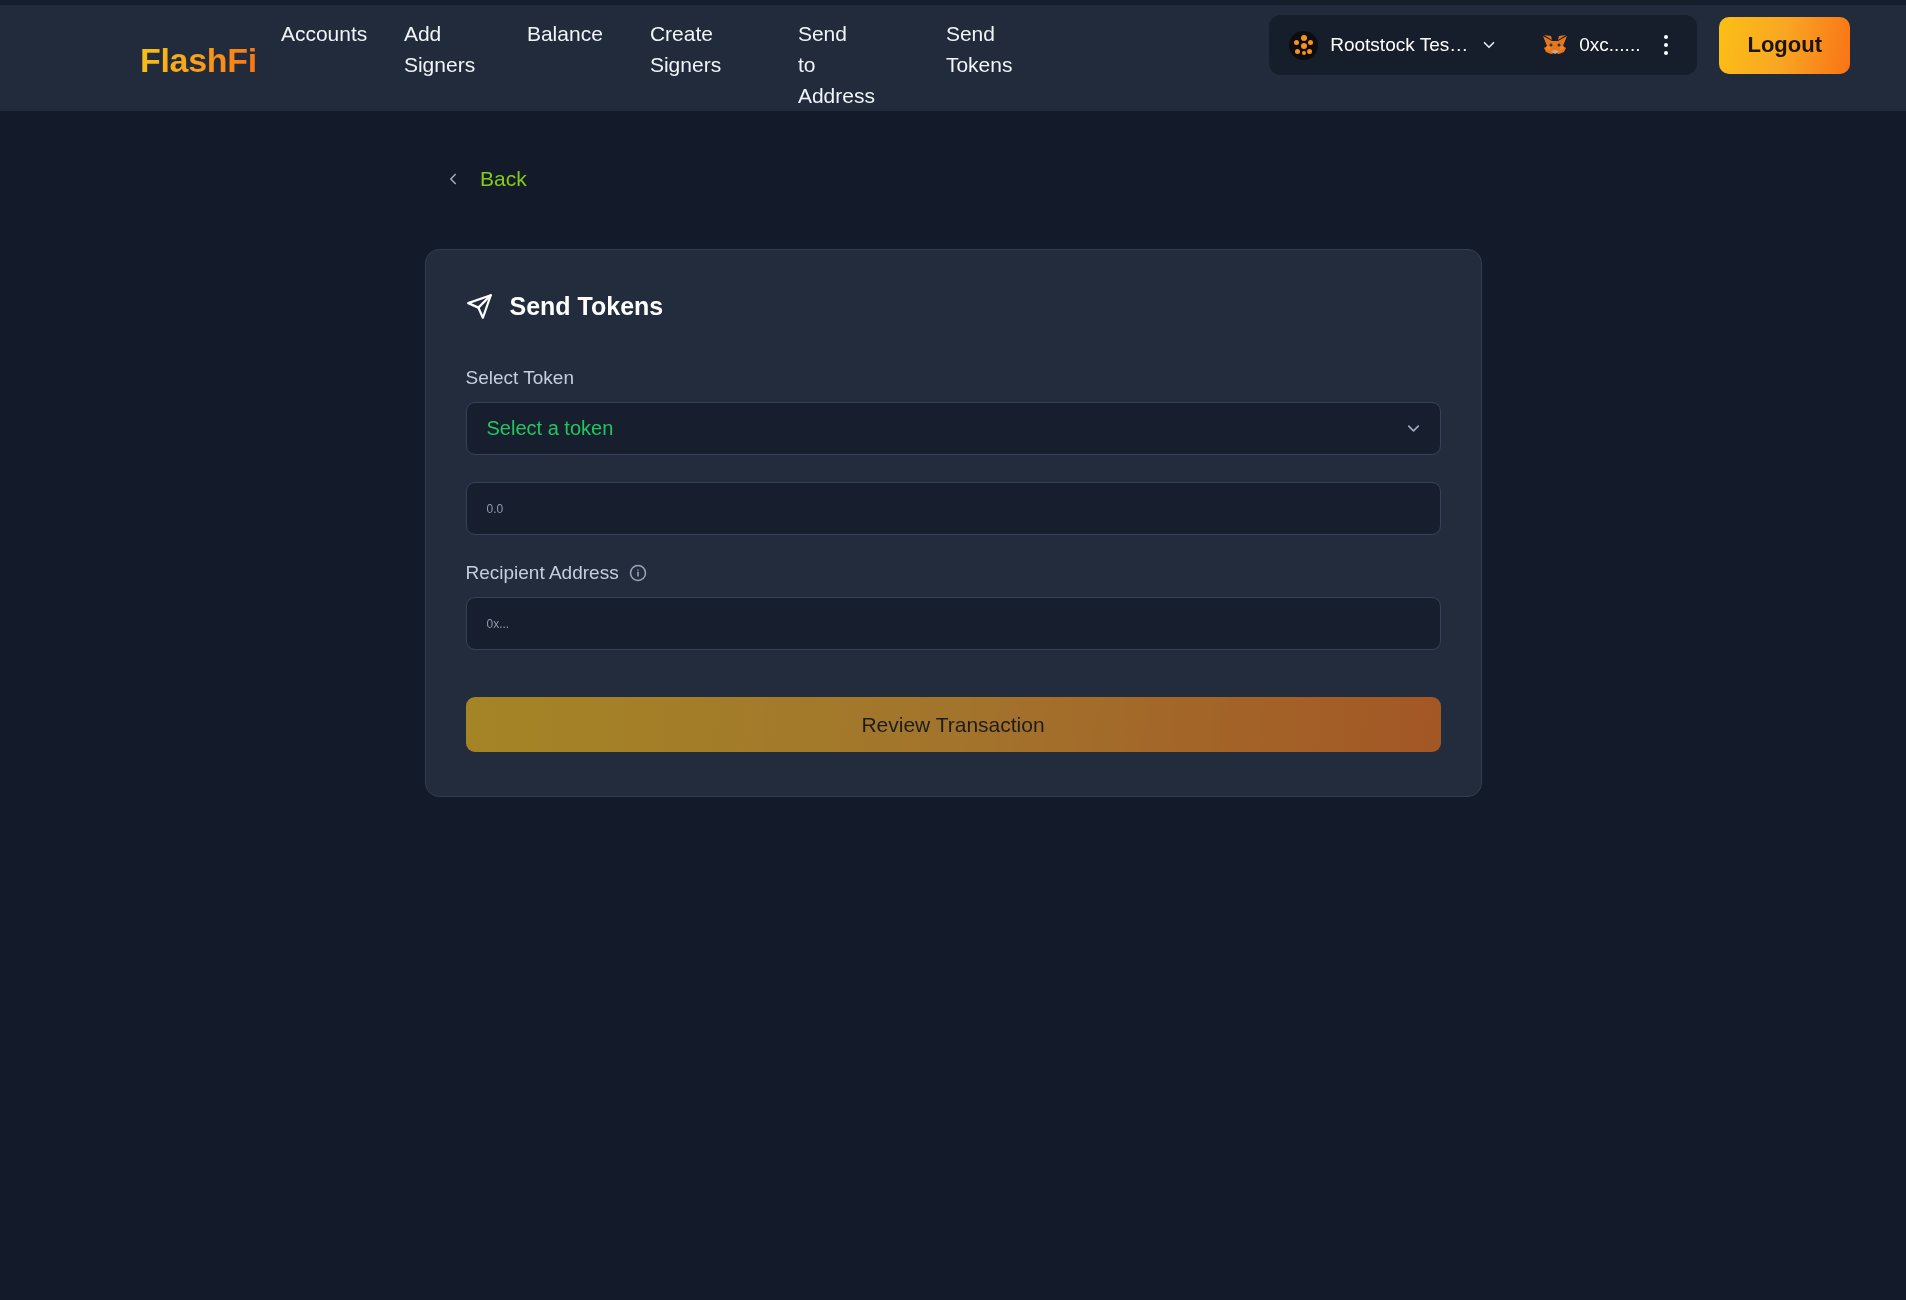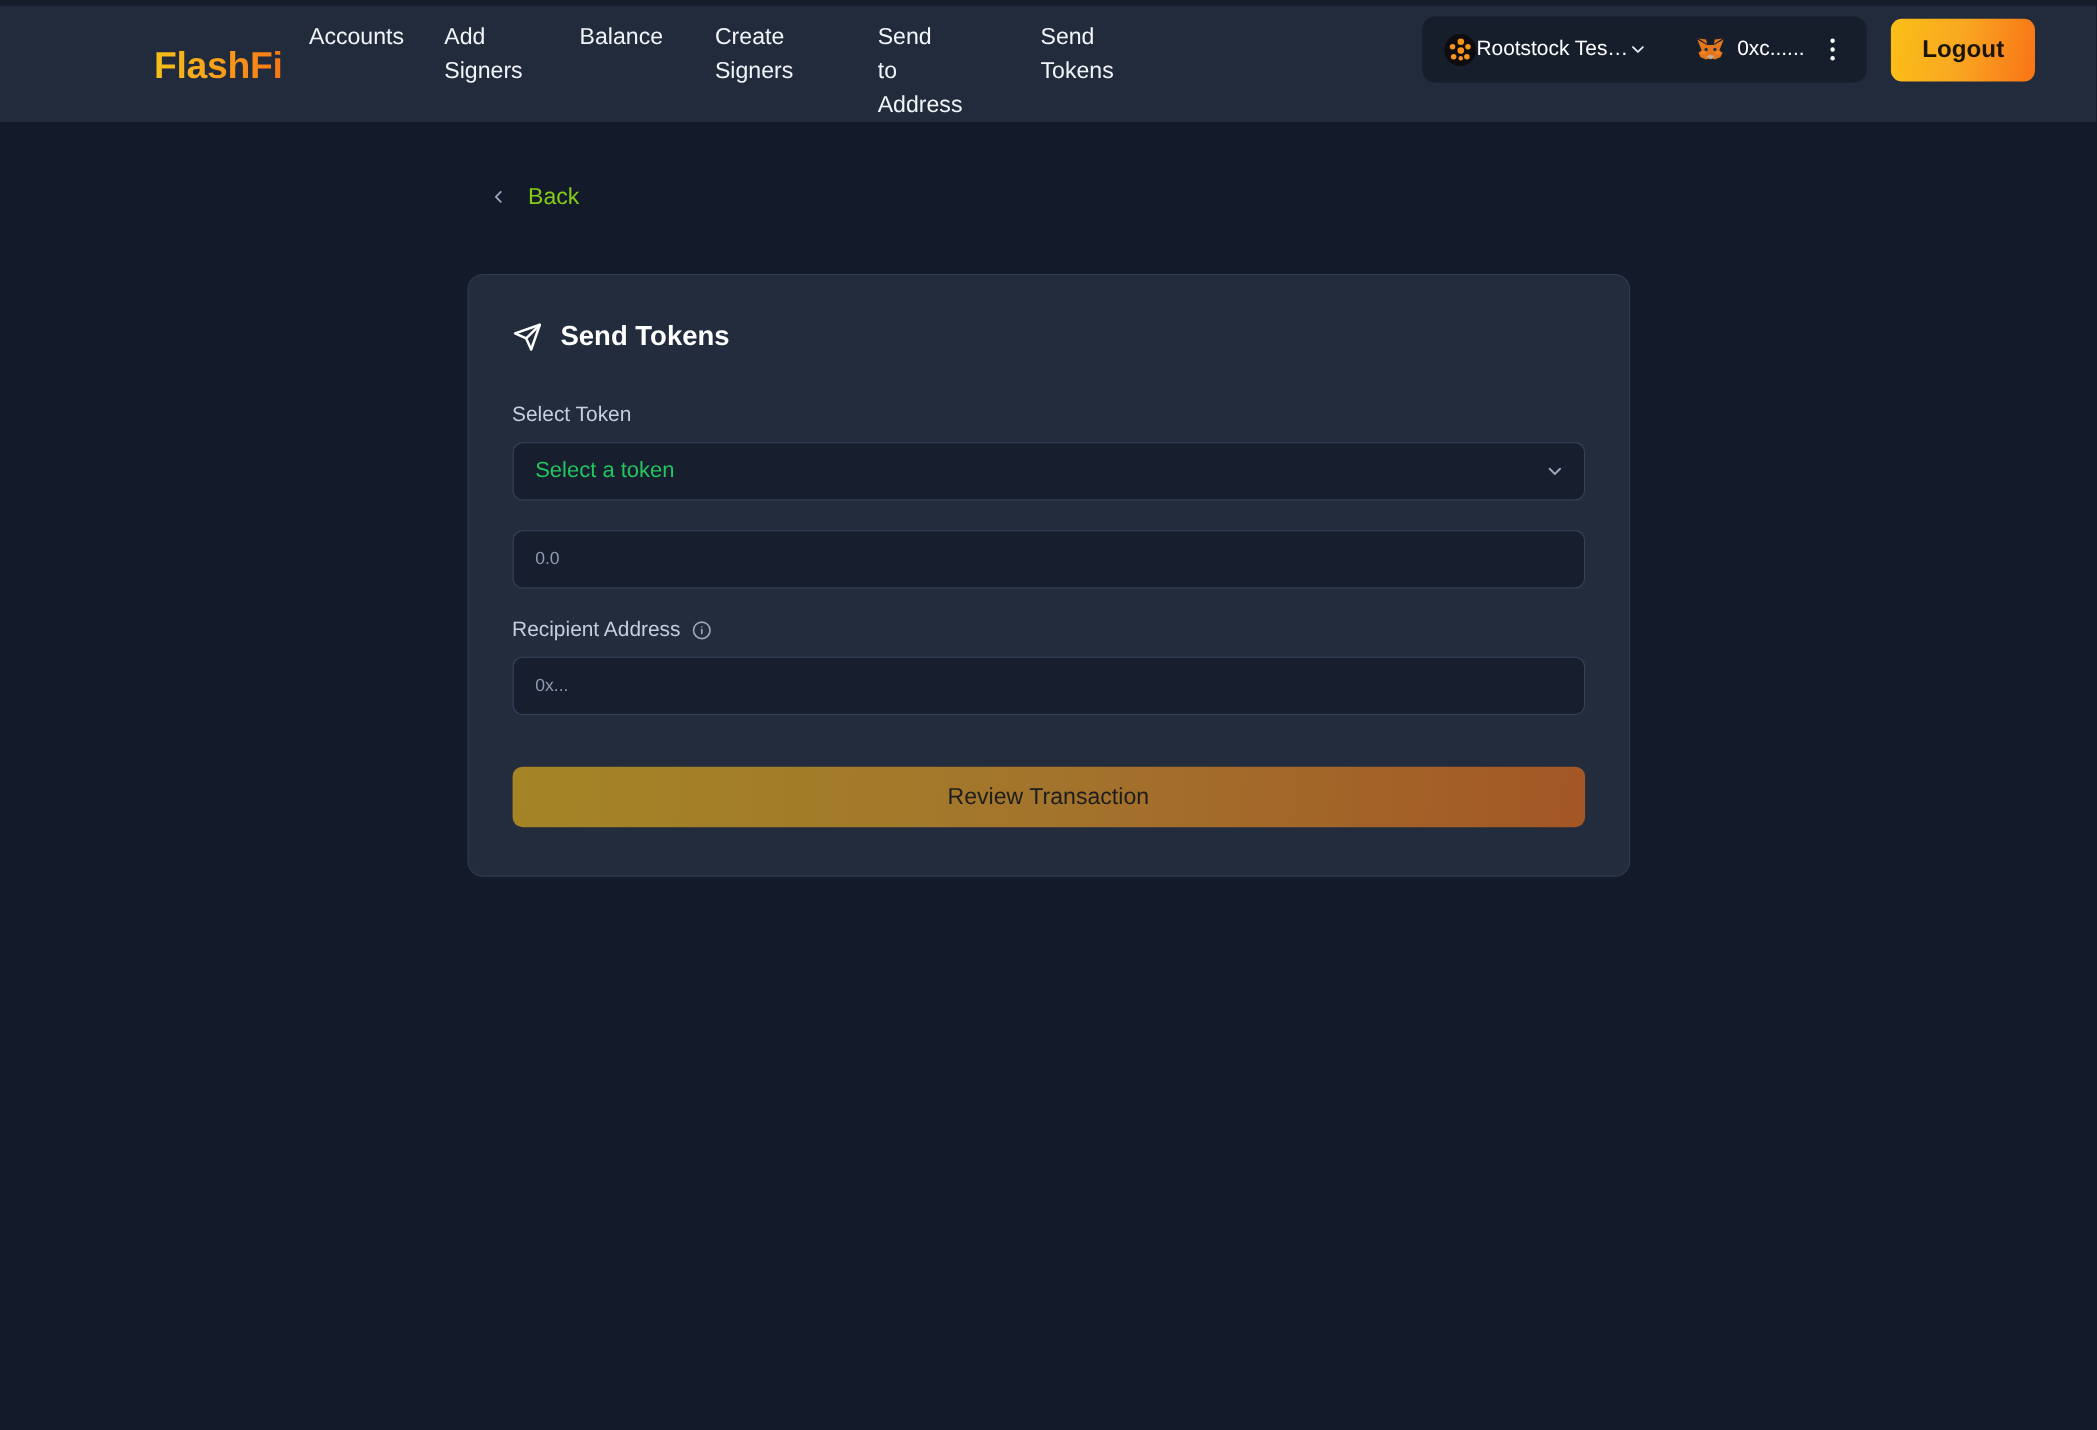--- a/index.html
+++ b/index.html
@@ -79,20 +79,21 @@
     align-items: center;
     background: #161d2b;
     border-radius: 12px;
     height: 60px;
     padding: 0 6px;
   }
 
   .network-chip {
     display: flex;
     align-items: center;
+    gap: 12px;
     padding: 0 18px 0 14px;
     height: 48px;
     border-radius: 9px;
     cursor: pointer;
   }
 
   .rootstock-icon {
     width: 29px; height: 29px;
     border-radius: 50%;
     background: #0d0d0f;
@@ -236,21 +237,21 @@
 
   .info-icon { width: 18px; height: 18px; color: #9aa7bd; flex: none; cursor: pointer; }
 
   .control {
     width: 100%;
     height: 53px;
     background: #171f2f;
     border: 1px solid #37425a;
     border-radius: 9px;
     color: #ffffff;
-    font-size: 16px;
+    font-size: 12px;
     font-family: "Liberation Sans", sans-serif;
     padding: 0 20px;
     outline: none;
   }
   .control::placeholder { color: #8d9ab0; }
 
   .select-wrap { position: relative; margin-bottom: 27px; }
   .select-display {
     width: 100%;
     height: 53px;

